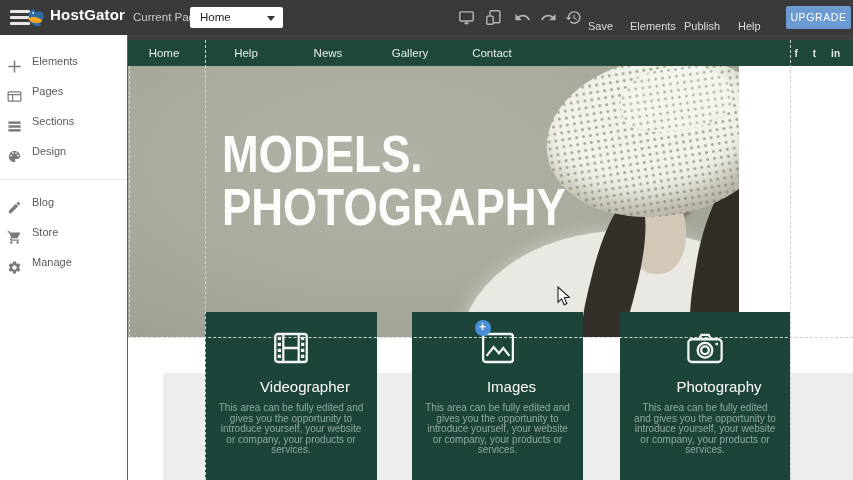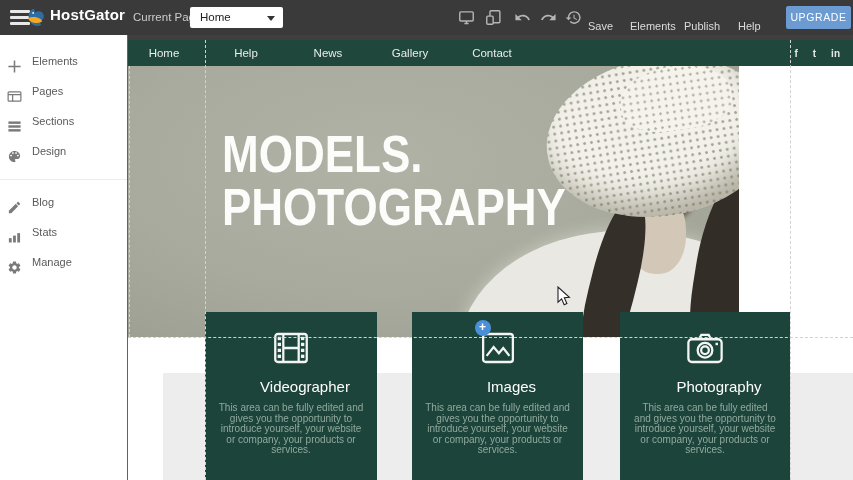--- a/index.html
+++ b/index.html
@@ -179,25 +179,23 @@
       <li class="sb-item">
         <span class="sb-ico">
           <svg viewBox="0 0 24 24" fill="#7a7a7a">
               <path d="M3 17.25V21h3.75L17.81 9.94l-3.75-3.75L3 17.25zM20.71 7.04c.39-.39.39-1.02 0-1.41l-2.34-2.34c-.39-.39-1.02-.39-1.41 0l-1.83 1.83 3.75 3.75 1.83-1.83z"></path>
             </svg></span>
         <span class="sb-label">Blog</span>
       </li>
       <li class="sb-item">
         <span class="sb-ico">
           <svg viewBox="0 0 24 24" fill="#7a7a7a">
-              <rect x="3" y="13" width="4.5" height="7"></rect>
-              <rect x="9.7" y="9" width="4.5" height="11"></rect>
-              <rect x="16.4" y="5" width="4.5" height="15"></rect>
-            </svg></span>
-        <span class="sb-label">Stats</span>
+              <path d="M7 18c-1.1 0-1.99.9-1.99 2S5.9 22 7 22s2-.9 2-2-.9-2-2-2zM1 2v2h2l3.6 7.59-1.35 2.45c-.16.28-.25.61-.25.96 0 1.1.9 2 2 2h12v-2H7.42c-.14 0-.25-.11-.25-.25l.03-.12.9-1.63h7.45c.75 0 1.41-.41 1.75-1.03l3.58-6.49c.08-.14.12-.31.12-.48 0-.55-.45-1-1-1H5.21l-.94-2H1zm16 16c-1.1 0-1.99.9-1.99 2s.89 2 1.99 2 2-.9 2-2-.9-2-2-2z"></path>
+            </svg></span>
+        <span class="sb-label">Store</span>
       </li>
       <li class="sb-item">
         <span class="sb-ico">
           <svg viewBox="0 0 24 24" fill="#7a7a7a">
               <path d="M19.14 12.94c.04-.3.06-.61.06-.94 0-.32-.02-.64-.07-.94l2.03-1.58c.18-.14.23-.41.12-.61l-1.92-3.32c-.12-.22-.37-.29-.59-.22l-2.39.96c-.5-.38-1.03-.7-1.62-.94l-.36-2.54c-.04-.24-.24-.41-.48-.41h-3.84c-.24 0-.43.17-.47.41l-.36 2.54c-.59.24-1.13.57-1.62.94l-2.39-.96c-.22-.08-.47 0-.59.22L2.74 8.87c-.12.21-.08.47.12.61l2.03 1.58c-.05.3-.09.63-.09.94s.02.64.07.94l-2.03 1.58c-.18.14-.23.41-.12.61l1.92 3.32c.12.22.37.29.59.22l2.39-.96c.5.38 1.03.7 1.62.94l.36 2.54c.05.24.24.41.48.41h3.84c.24 0 .44-.17.47-.41l.36-2.54c.59-.24 1.13-.56 1.62-.94l2.39.96c.22.08.47 0 .59-.22l1.92-3.32c.12-.22.07-.47-.12-.61l-2.01-1.58zM12 15.6c-1.98 0-3.6-1.62-3.6-3.6s1.62-3.6 3.6-3.6 3.6 1.62 3.6 3.6-1.62 3.6-3.6 3.6z"></path>
             </svg></span>
         <span class="sb-label">Manage</span>
       </li>
     </ul>
   </div>

